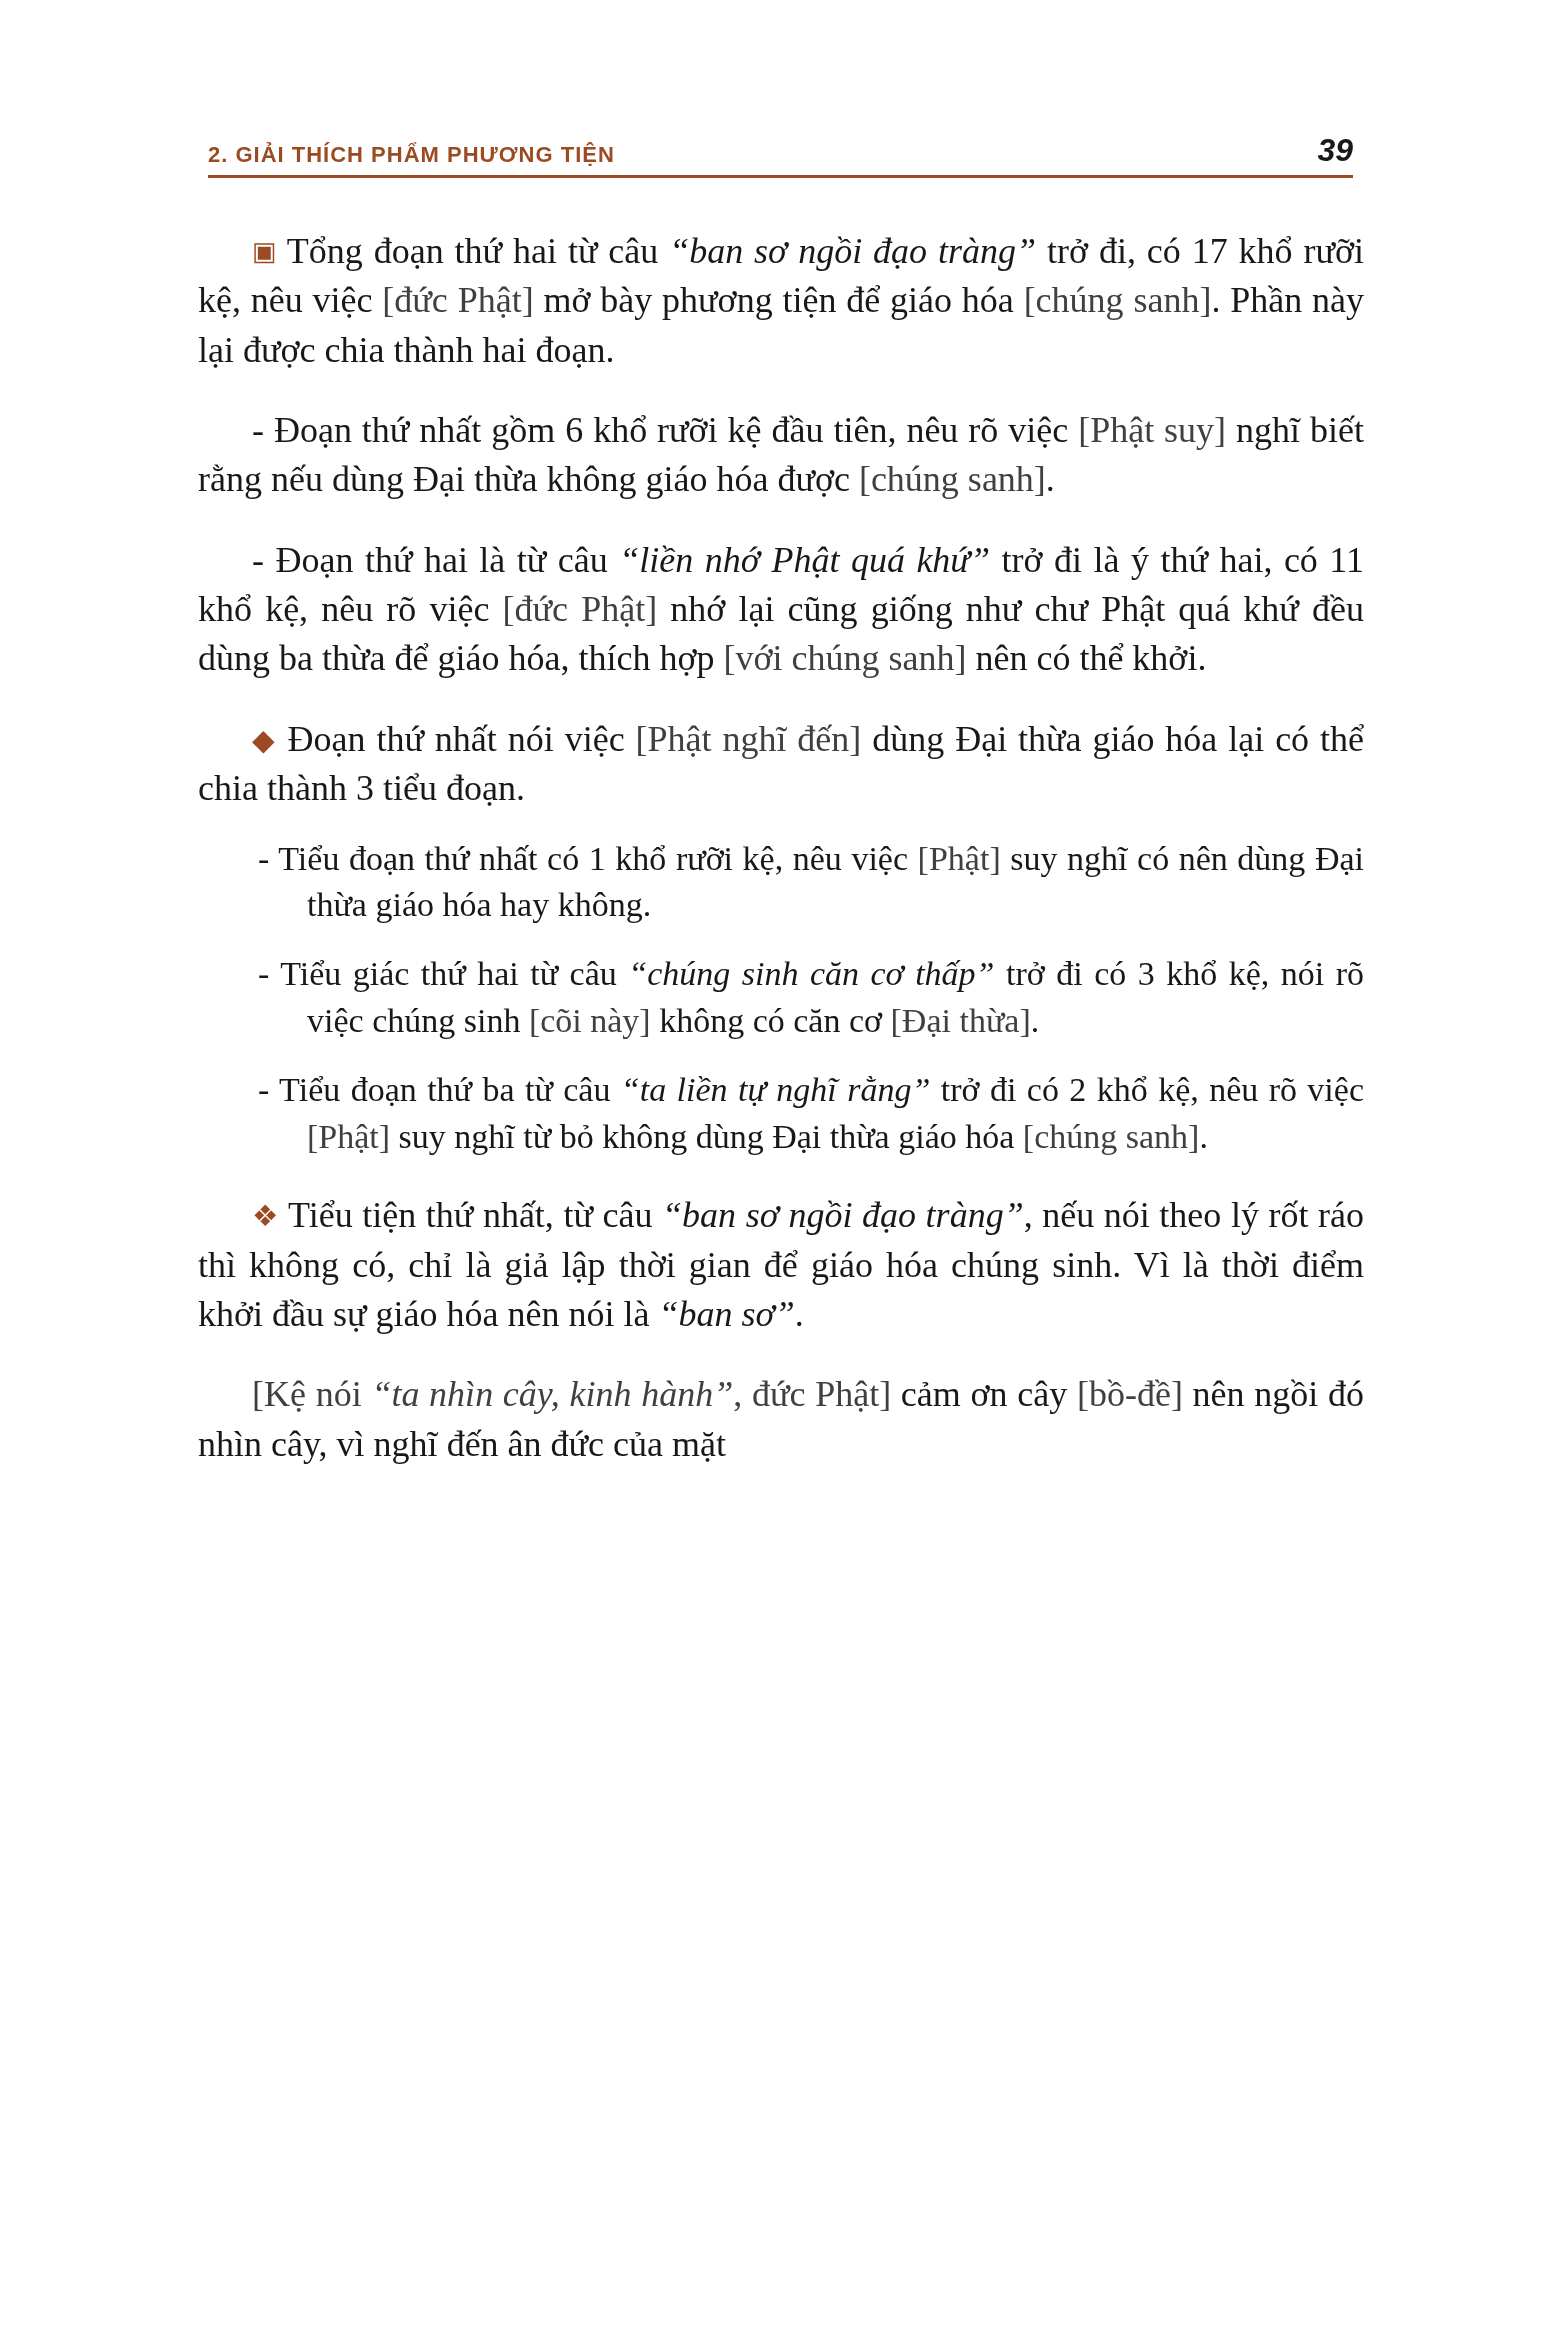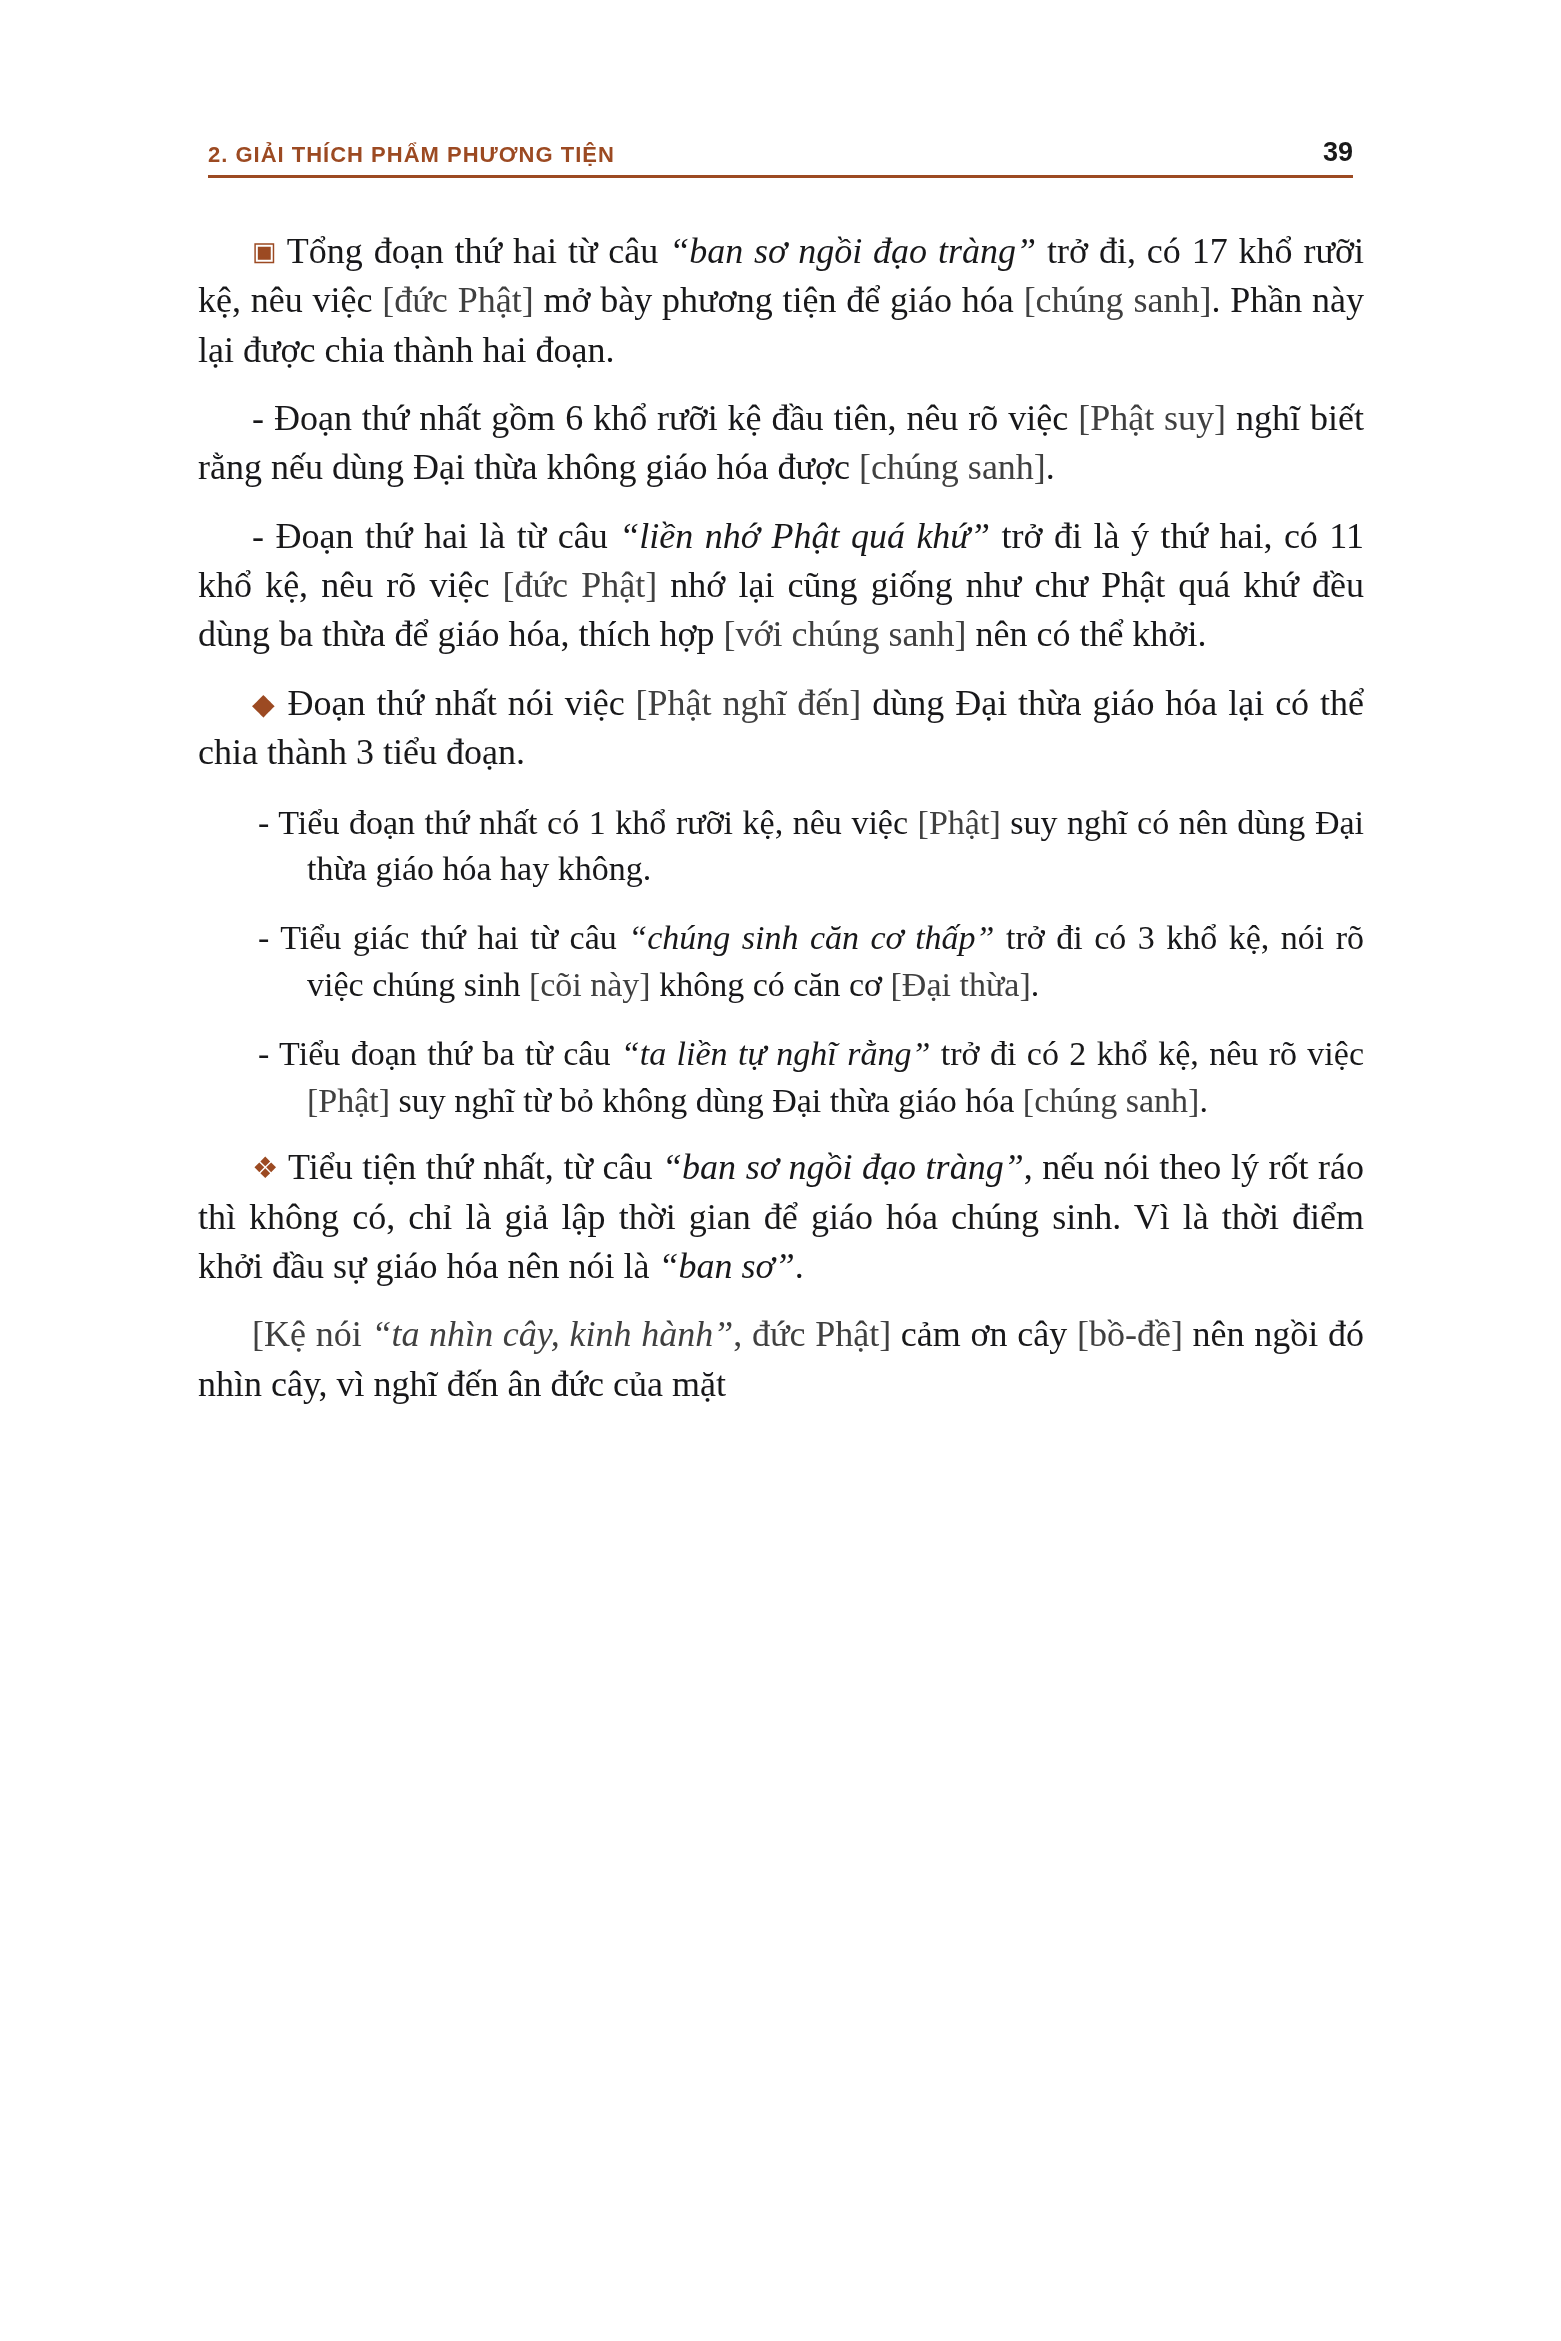--- a/index.html
+++ b/index.html
@@ -37,23 +37,24 @@
     font-weight: bold;
     font-size: 22px;
     letter-spacing: 1px;
     color: #9c4a22;
     text-transform: uppercase;
     line-height: 1;
   }
   .header-page {
     font-family: "Liberation Sans", sans-serif;
     font-weight: bold;
-    font-size: 27px;
+    font-size: 32px;
     color: #1a1a1a;
     line-height: 1;
+    font-style: italic;
   }
   .header-rule {
     position: absolute;
     top: 175px;
     left: 208px;
     right: 208px;
     height: 2.6px;
     background: #9c4a22;
   }
   
@@ -68,21 +69,21 @@
     font-size: 36px;
     line-height: 1.37;
     text-align: justify;
     text-justify: inter-word;
     color: #18181a;
   }
   p.indent {
     text-indent: 54px;
   }
   p.para-gap {
-    margin-top: 19px;
+    margin-top: 31px;
   }
   .bracket {
     color: #404040;
   }
   .it {
     font-style: italic;
   }
   
   .sub {
     margin: 22.6px 0 0 0;

